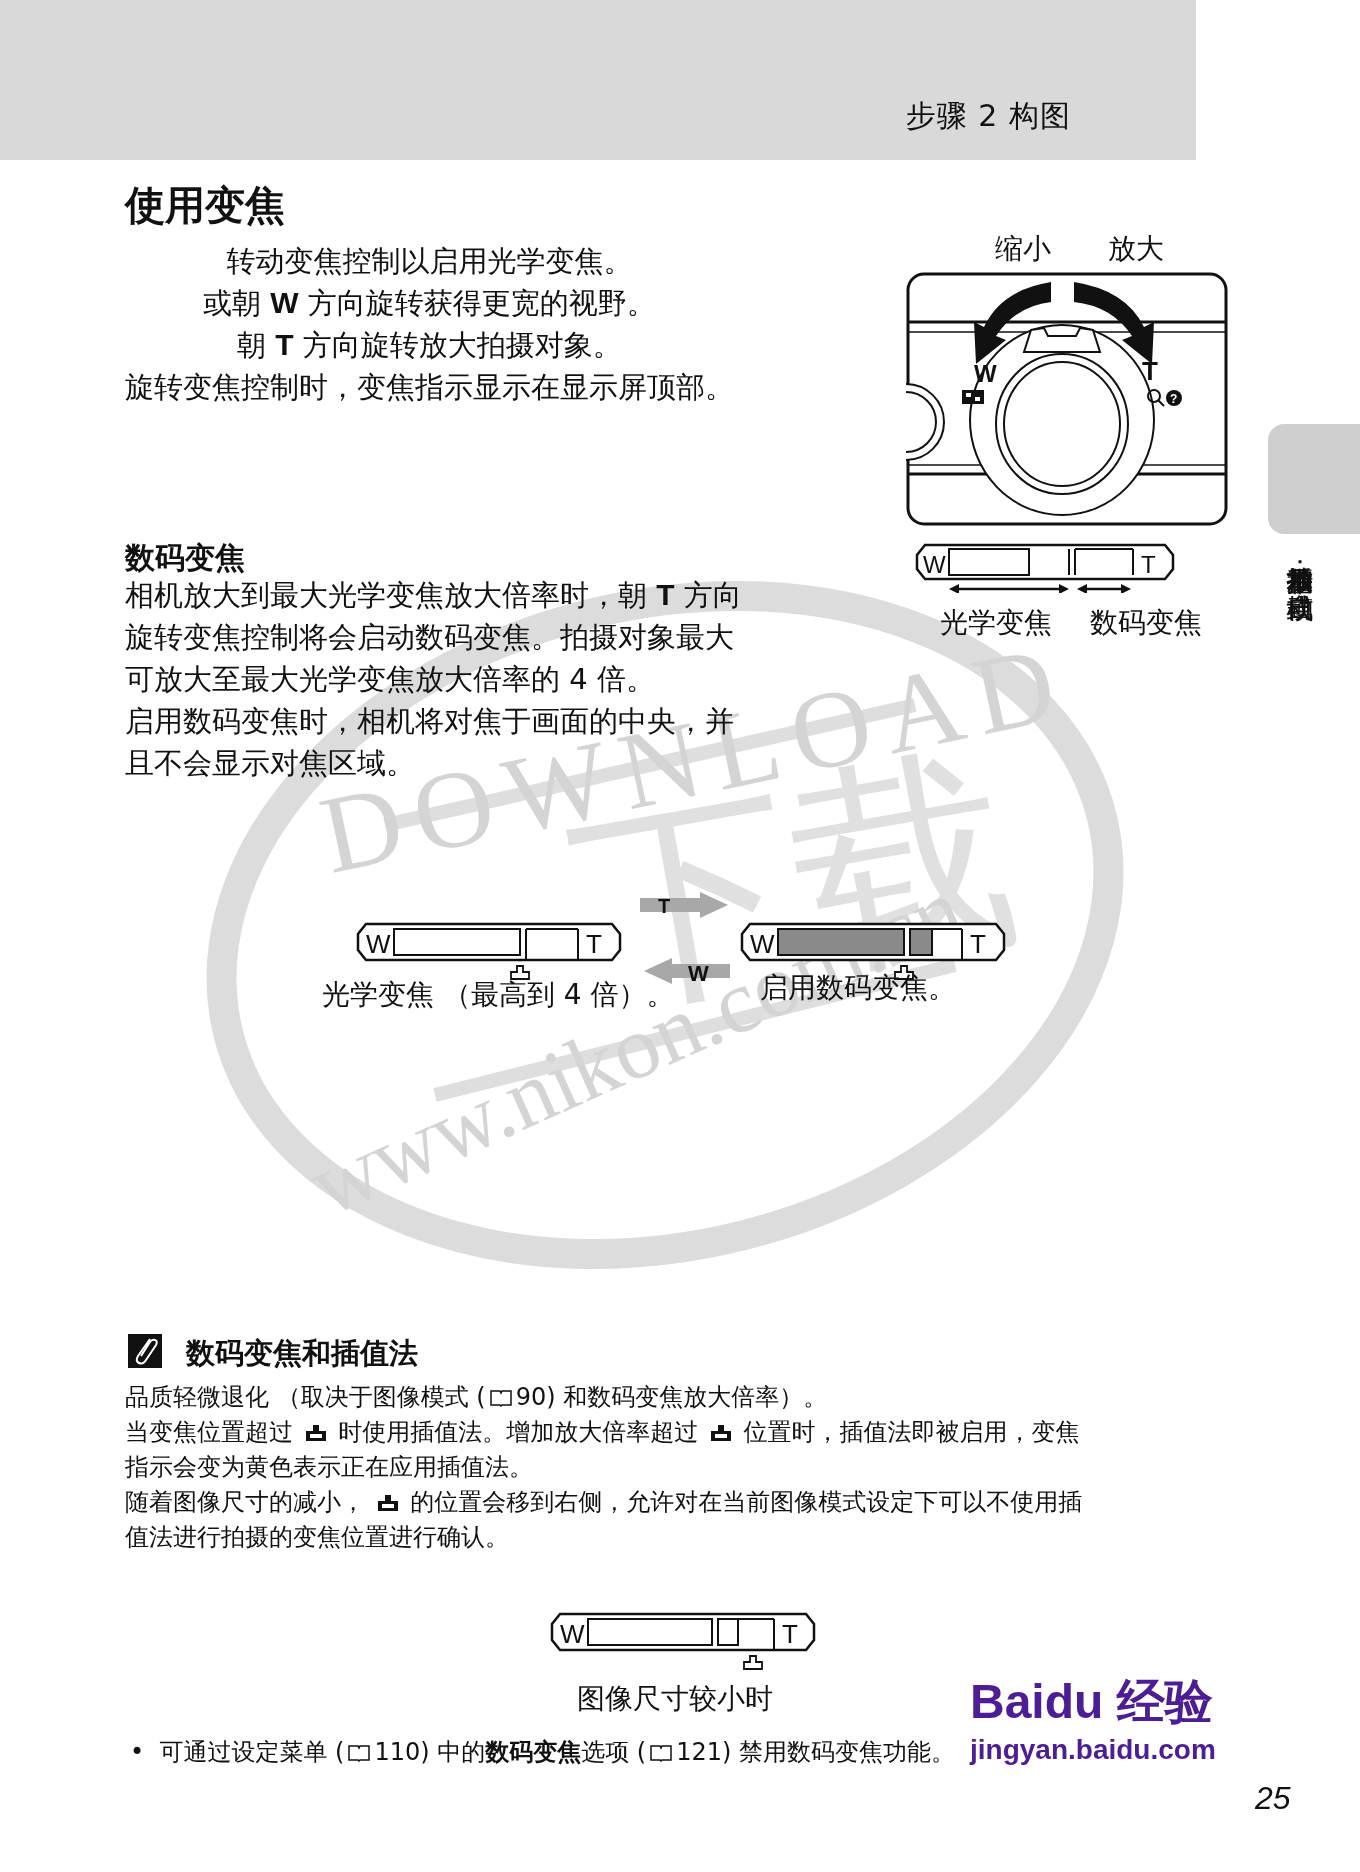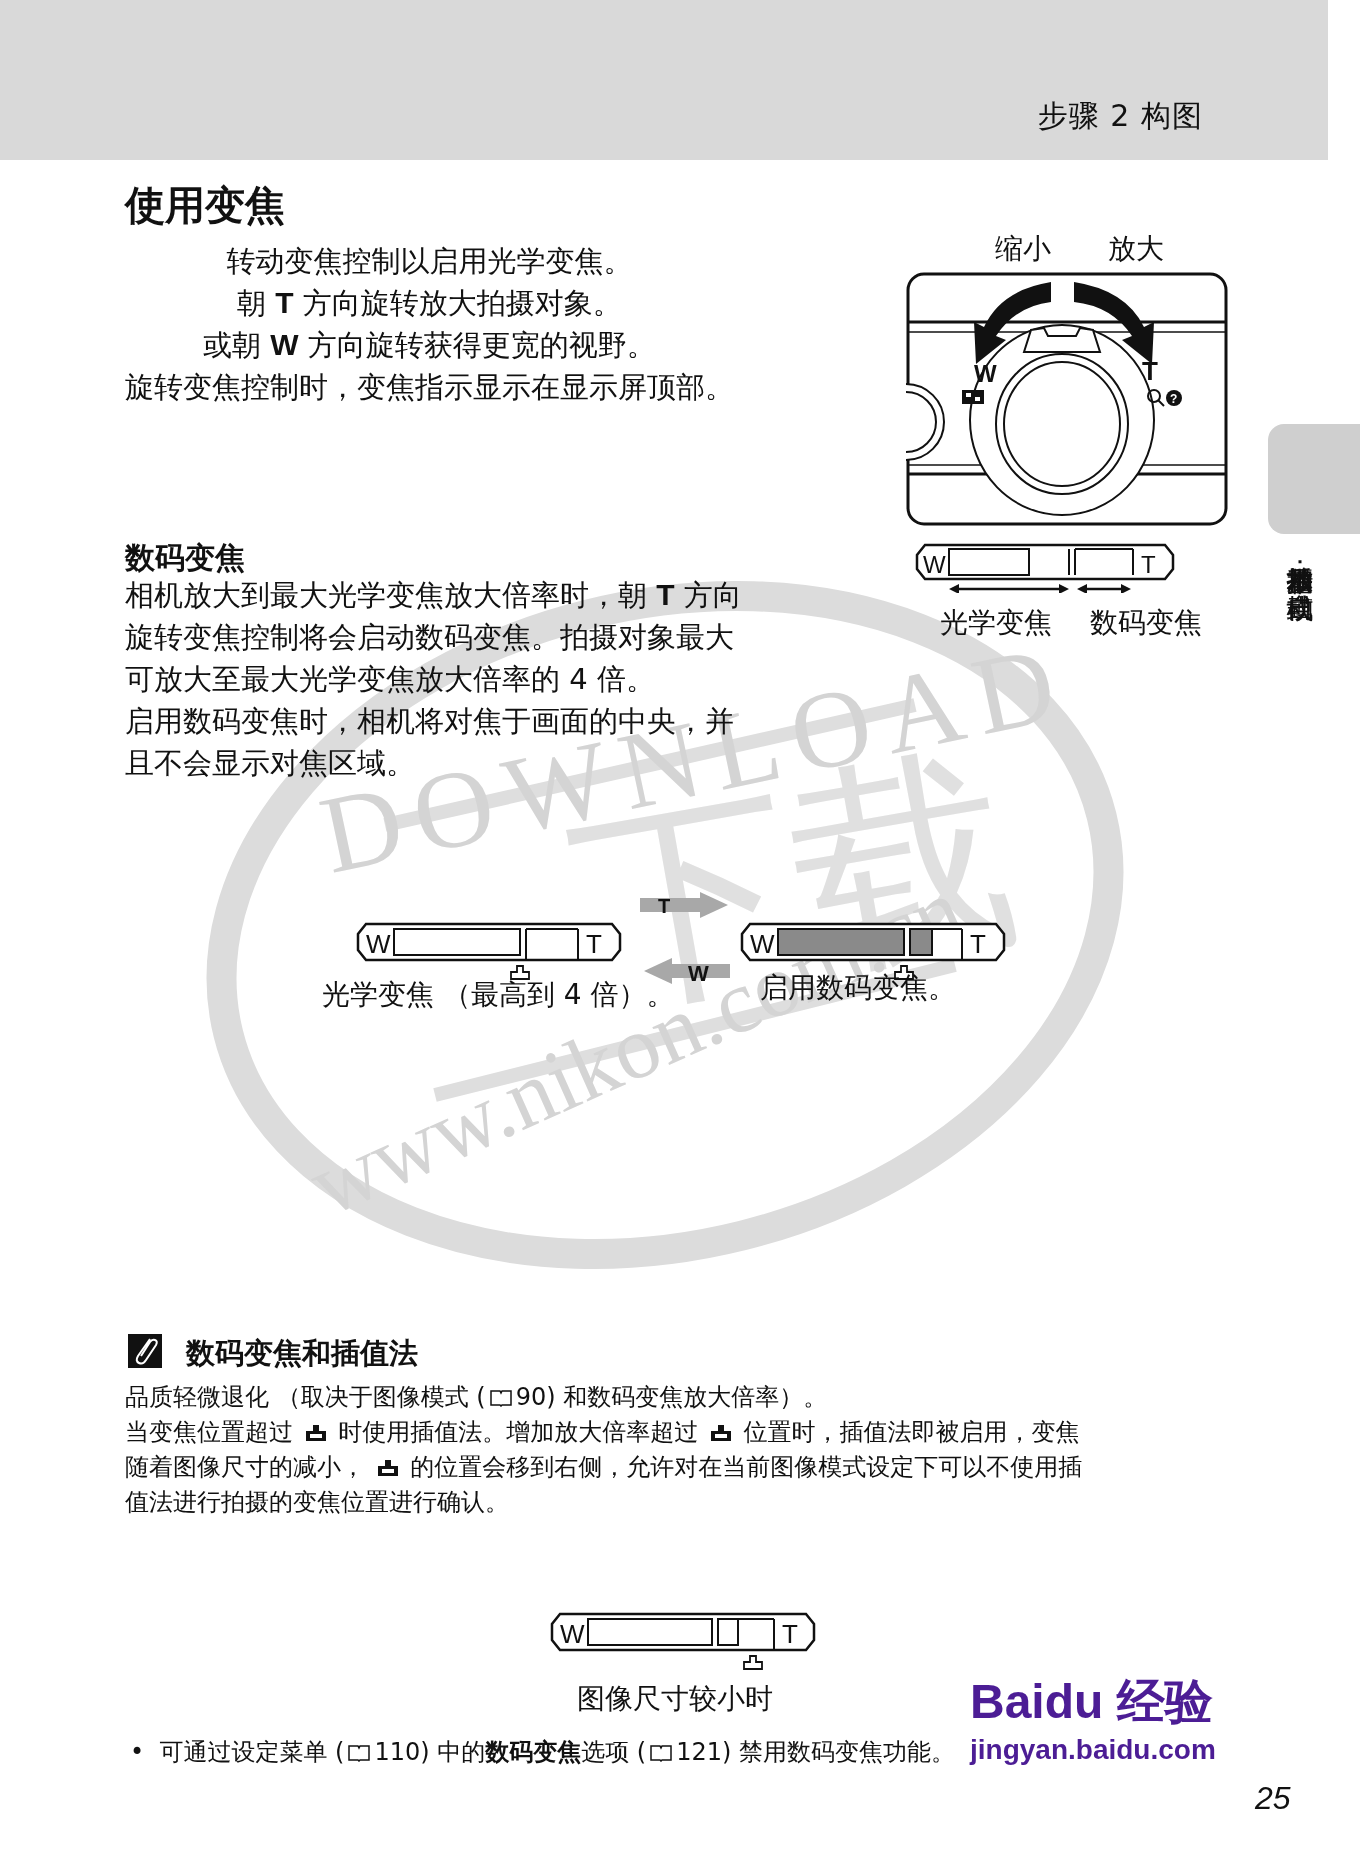--- a/index.html
+++ b/index.html
@@ -1,18 +1,18 @@
 <!DOCTYPE html>
 <html><head>
 <meta charset="utf-8">
 <style>
   html, body { margin:0; padding:0; }
   body { width:1360px; height:1872px; position:relative; background:#ffffff; overflow:hidden;
          font-family:"DejaVu Sans","Liberation Sans",sans-serif; color:#111; }
-  .header { position:absolute; left:0; top:0; width:1328px; height:160px; background:#d9d9d9; }
+  .header { position:absolute; left:0; top:0; width:1196px; height:160px; background:#d9d9d9; }
   .header-title { position:absolute; right:125px; top:96px; font-size:30px; color:#111; letter-spacing:1px; }
   .side-tab { position:absolute; left:1268px; top:424px; width:92px; height:110px; background:#cfcfcf; border-radius:16px 0 0 16px; }
   .side-label { position:absolute; left:1276px; top:546px; width:40px; font-size:27px; line-height:31px; writing-mode:vertical-rl; color:#111; }
 
   .h1 { position:absolute; left:125px; top:178px; font-size:40px; font-weight:bold; }
   .para { position:absolute; left:125px; font-size:29px; line-height:42px; white-space:nowrap; }
   .para b { font-weight:bold; font-family:"Liberation Sans",sans-serif; font-size:30px; }
   .h2 { position:absolute; left:125px; top:538px; font-size:30px; font-weight:bold; }
 
   .cam-caption { position:absolute; font-size:28px; }
@@ -50,22 +50,22 @@
 <div class="header">
   <div class="header-title">步骤 2 构图</div>
 </div>
 
 <div class="side-tab"></div>
 <div class="side-label">基本拍摄和播放：自动模式</div>
 
 <div class="h1">使用变焦</div>
 <div class="para" style="top:240px;text-align:center;">
   <div>转动变焦控制以启用光学变焦。</div>
+  <div><span>或朝 </span><b>W</b><span> 方向旋转获得更宽的视野。</span></div>
   <div><span>朝 </span><b>T</b><span> 方向旋转放大拍摄对象。</span></div>
-  <div><span>或朝 </span><b>W</b><span> 方向旋转获得更宽的视野。</span></div>
   <div>旋转变焦控制时，变焦指示显示在显示屏顶部。</div>
 </div>
 
 <div class="cam-caption" style="left:995px;top:230px;">缩小</div>
 <div class="cam-caption" style="left:1108px;top:230px;">放大</div>
 <div class="camera">
   <svg width="322" height="254" viewBox="0 0 322 254">
     <rect x="2" y="2" width="318" height="250" rx="16" fill="#fff" stroke="#111" stroke-width="3"></rect>
     <line x1="2" y1="50" x2="320" y2="50" stroke="#111" stroke-width="3"></line>
     <line x1="2" y1="60" x2="320" y2="60" stroke="#111" stroke-width="1.5"></line>
@@ -176,20 +176,21 @@
   <div><span>品质轻微退化 （取决于图像模式 (</span><span class="sym"><svg width="22" height="18" viewBox="0 0 22 18">
           <path d="M1 2 L10 2 L11 4 L12 2 L21 2 L21 16 L12 16 L11 17 L10 16 L1 16 Z" fill="none" stroke="#111" stroke-width="1.5"></path>
         </svg></span><span>90) 和数码变焦放大倍率）。</span></div>
   <div><span>当变焦位置超过 </span><span class="sym"><svg width="22" height="18" viewBox="0 0 22 18">
           <path d="M8 1 L14 1 L14 7 L21 7 L21 17 L1 17 L1 7 L8 7 Z" fill="#111"></path>
           <rect x="5" y="10" width="12" height="4" fill="#fff"></rect>
         </svg></span><span> 时使用插值法。增加放大倍率超过 </span><span class="sym"><svg width="22" height="18" viewBox="0 0 22 18">
           <path d="M8 1 L14 1 L14 7 L21 7 L21 17 L1 17 L1 7 L8 7 Z" fill="#111"></path>
           <rect x="5" y="10" width="12" height="4" fill="#fff"></rect>
         </svg></span><span> 位置时，插值法即被启用，变焦</span></div>
+  <div>指示会变为黄色表示正在应用插值法。</div>
   <div><span>随着图像尺寸的减小， </span><span class="sym"><svg width="22" height="18" viewBox="0 0 22 18">
           <path d="M8 1 L14 1 L14 7 L21 7 L21 17 L1 17 L1 7 L8 7 Z" fill="#111"></path>
           <rect x="5" y="10" width="12" height="4" fill="#fff"></rect>
         </svg></span><span> 的位置会移到右侧，允许对在当前图像模式设定下可以不使用插</span></div>
   <div>值法进行拍摄的变焦位置进行确认。</div>
 </div>
 
 <div style="position:absolute;left:550px;top:1612px;width:266px;height:60px;">
   <svg width="266" height="60" viewBox="0 0 266 60">
     <path d="M 10 2 L 256 2 L 264 12 L 264 28 L 256 38 L 10 38 L 2 28 L 2 12 Z" fill="#fff" stroke="#111" stroke-width="2.5"></path>

